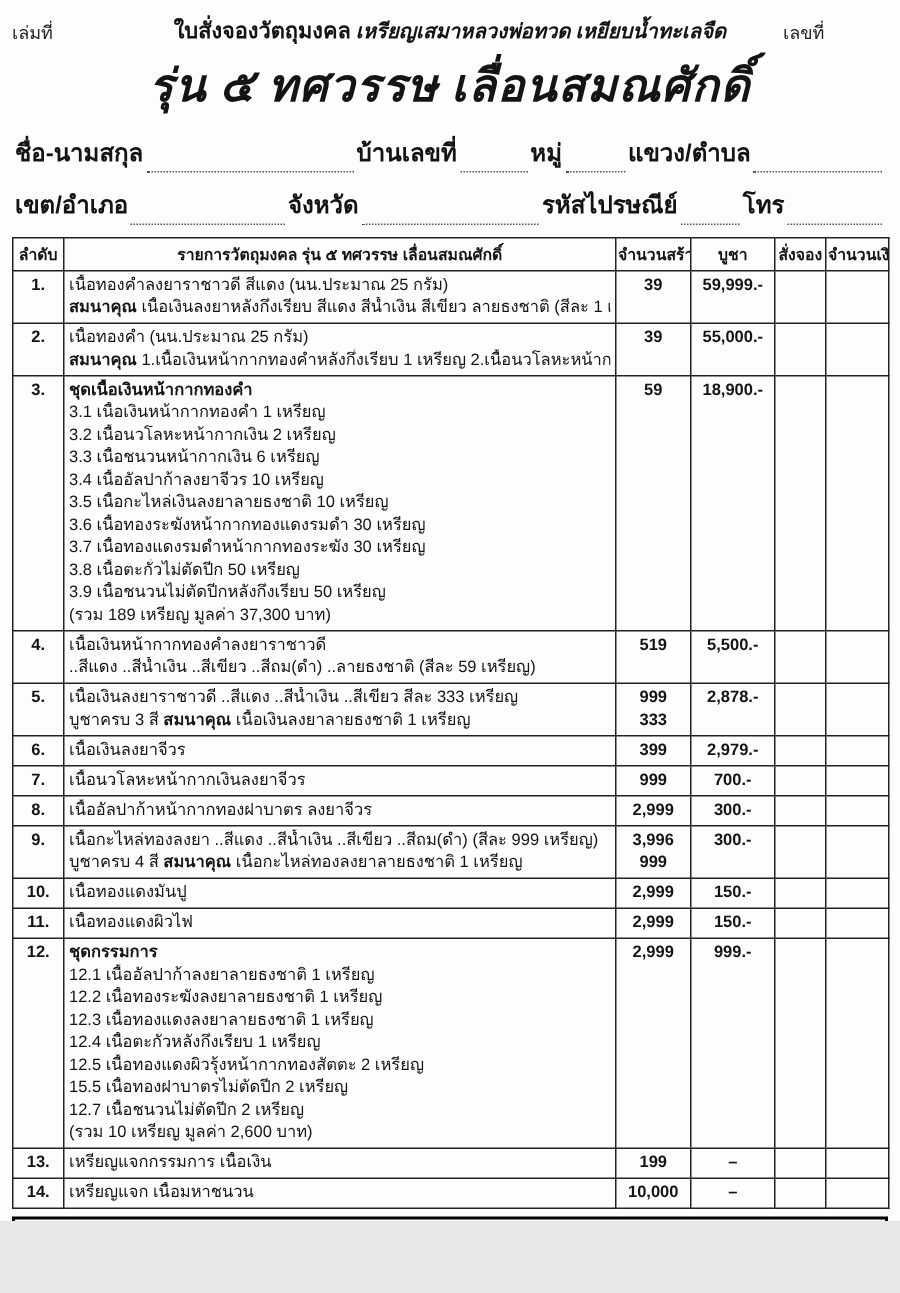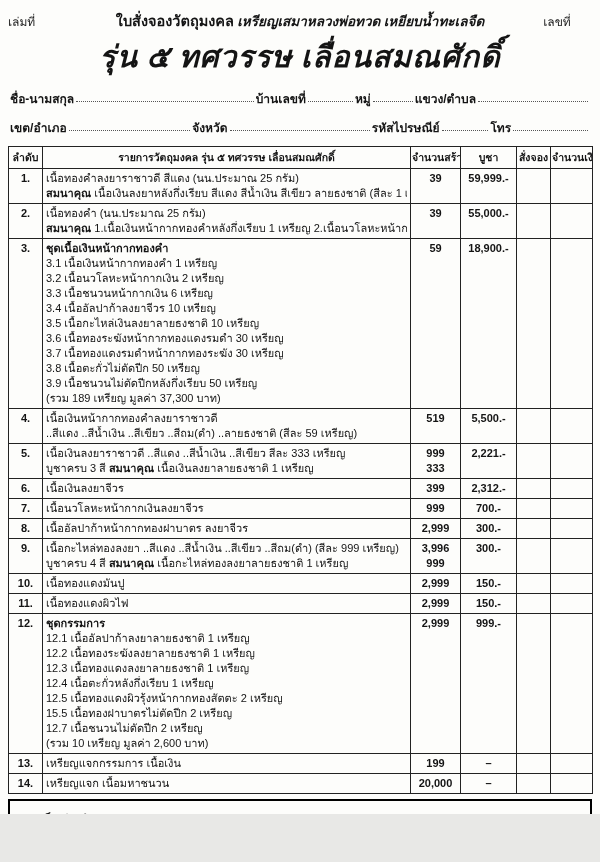--- a/index.html
+++ b/index.html
@@ -5,30 +5,30 @@
   * { margin:0; padding:0; box-sizing:border-box; }
   html,body { background:#e8e8e6; }
   .page {
     width:600px; height:814px; margin:0 auto; background:#fdfdfb; color:#141414;
     font-family:"Liberation Sans", sans-serif; padding:8px 8px 6px 8px; position:relative;
     box-shadow:0 0 4px rgba(0,0,0,.25);
   }
   
   .hdr-top { display:flex; align-items:flex-start; font-size:12px; margin-top:4px; }
   .hdr-side { width:70px; font-size:12px; color:#222; }
-  .hdr-side.right { text-align:center; }
+  .hdr-side.right { text-align:left; }
   .hdr-center { flex:1; text-align:center; line-height:1.25; }
   .hdr-main { font-weight:bold; font-size:14.5px; }
   .hdr-sub { font-style:italic; font-weight:bold; font-size:13.5px; font-family:"Liberation Serif", serif; }
   .series-title {
     text-align:center; font-family:"Liberation Serif", serif; font-weight:bold; font-style:italic;
     font-size:30px; margin:2px 0 6px 0; letter-spacing:1px;
   }
   
-  .fline { display:flex; font-size:12px; font-weight:bold; margin:9px 2px 0 2px; }
+  .fline { display:flex; align-items:flex-end; font-size:16px; font-weight:bold; margin:9px 2px 0 2px; }
   .fline .lbl { white-space:nowrap; padding-bottom:1px; }
   .dots { border-bottom:1.5px dotted #555; height:13px; margin:0 2px; }
   .grow4 { flex:4.2; } .grow26 { flex:2.6; } .grow13 { flex:1.3; } .grow15 { flex:1.5; }
   .grow05 { flex:0.5; } .grow08 { flex:0.8; }
   .w45 { flex:0 0 45px; } .w40 { flex:0 0 40px; }
   
   table { border-collapse:collapse; width:100%; margin-top:8px; table-layout:fixed;border-radius:22px; }
   th, td { border:1.5px solid #222; font-size:11px; vertical-align:top; }
   th { font-weight:bold; padding:2px 1px; font-size:10.5px; white-space:nowrap; overflow:hidden; }
   td { padding:2px 3px; line-height:15px; }
@@ -168,33 +168,33 @@
         <tr>
           <td class="c-no">5.</td>
           <td class="c-item">
             <div class="line"><span>เนื้อเงินลงยาราชาวดี ..สีแดง ..สีน้ำเงิน ..สีเขียว สีละ 333 เหรียญ</span></div>
             <div class="line"><span>บูชาครบ 3 สี </span><span class="b">สมนาคุณ</span><span> เนื้อเงินลงยาลายธงชาติ 1 เหรียญ</span></div>
           </td>
           <td class="c-qty">
             <div>999</div>
             <div>333</div>
           </td>
-          <td class="c-price">2,221.-</td>
+          <td class="c-price">2,878.-</td>
           <td></td>
           <td></td>
         </tr>
         <tr>
           <td class="c-no">6.</td>
           <td class="c-item">
             <div class="line"><span>เนื้อเงินลงยาจีวร</span></div>
           </td>
           <td class="c-qty">
             <div>399</div>
           </td>
-          <td class="c-price">2,312.-</td>
+          <td class="c-price">2,979.-</td>
           <td></td>
           <td></td>
         </tr>
         <tr>
           <td class="c-no">7.</td>
           <td class="c-item">
             <div class="line"><span>เนื้อนวโลหะหน้ากากเงินลงยาจีวร</span></div>
           </td>
           <td class="c-qty">
             <div>999</div>
@@ -284,21 +284,21 @@
           <td class="c-price">–</td>
           <td></td>
           <td></td>
         </tr>
         <tr>
           <td class="c-no">14.</td>
           <td class="c-item">
             <div class="line"><span>เหรียญแจก เนื้อมหาชนวน</span></div>
           </td>
           <td class="c-qty">
-            <div>20,000</div>
+            <div>10,000</div>
           </td>
           <td class="c-price">–</td>
           <td></td>
           <td></td>
         </tr>
       </tbody>
   </table>
 
   <div class="total-box">
     <span class="lbl">รวมเป็นเงินจำนวน</span>

